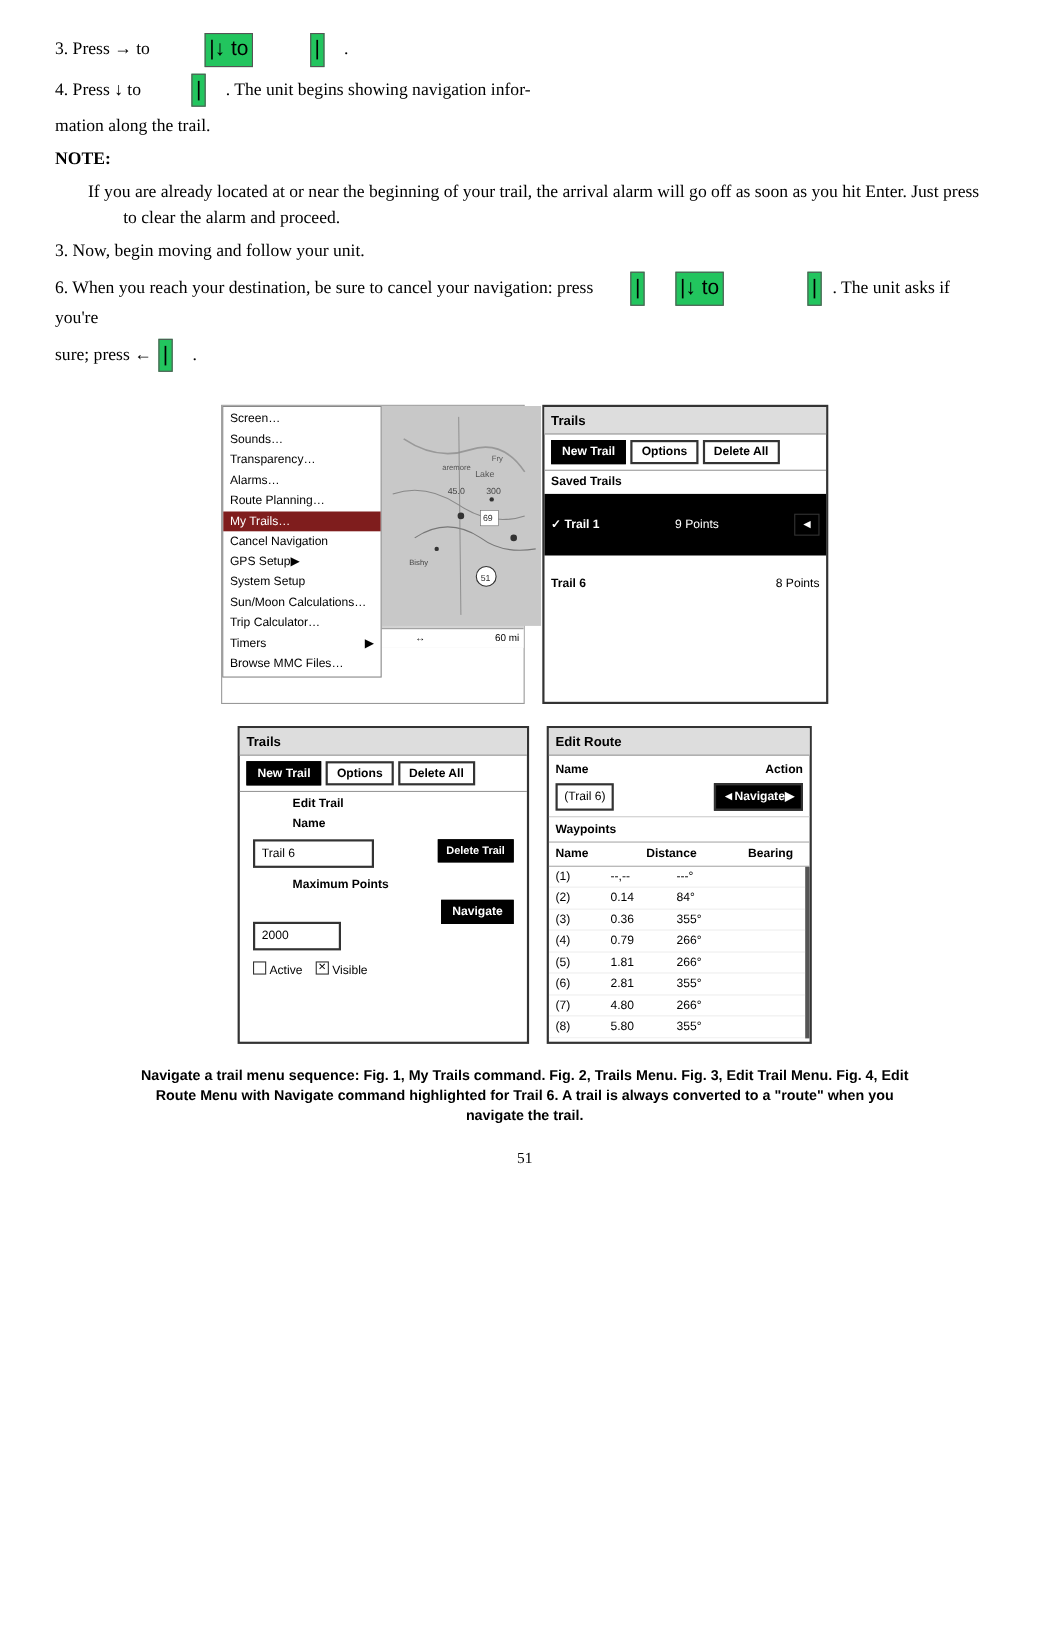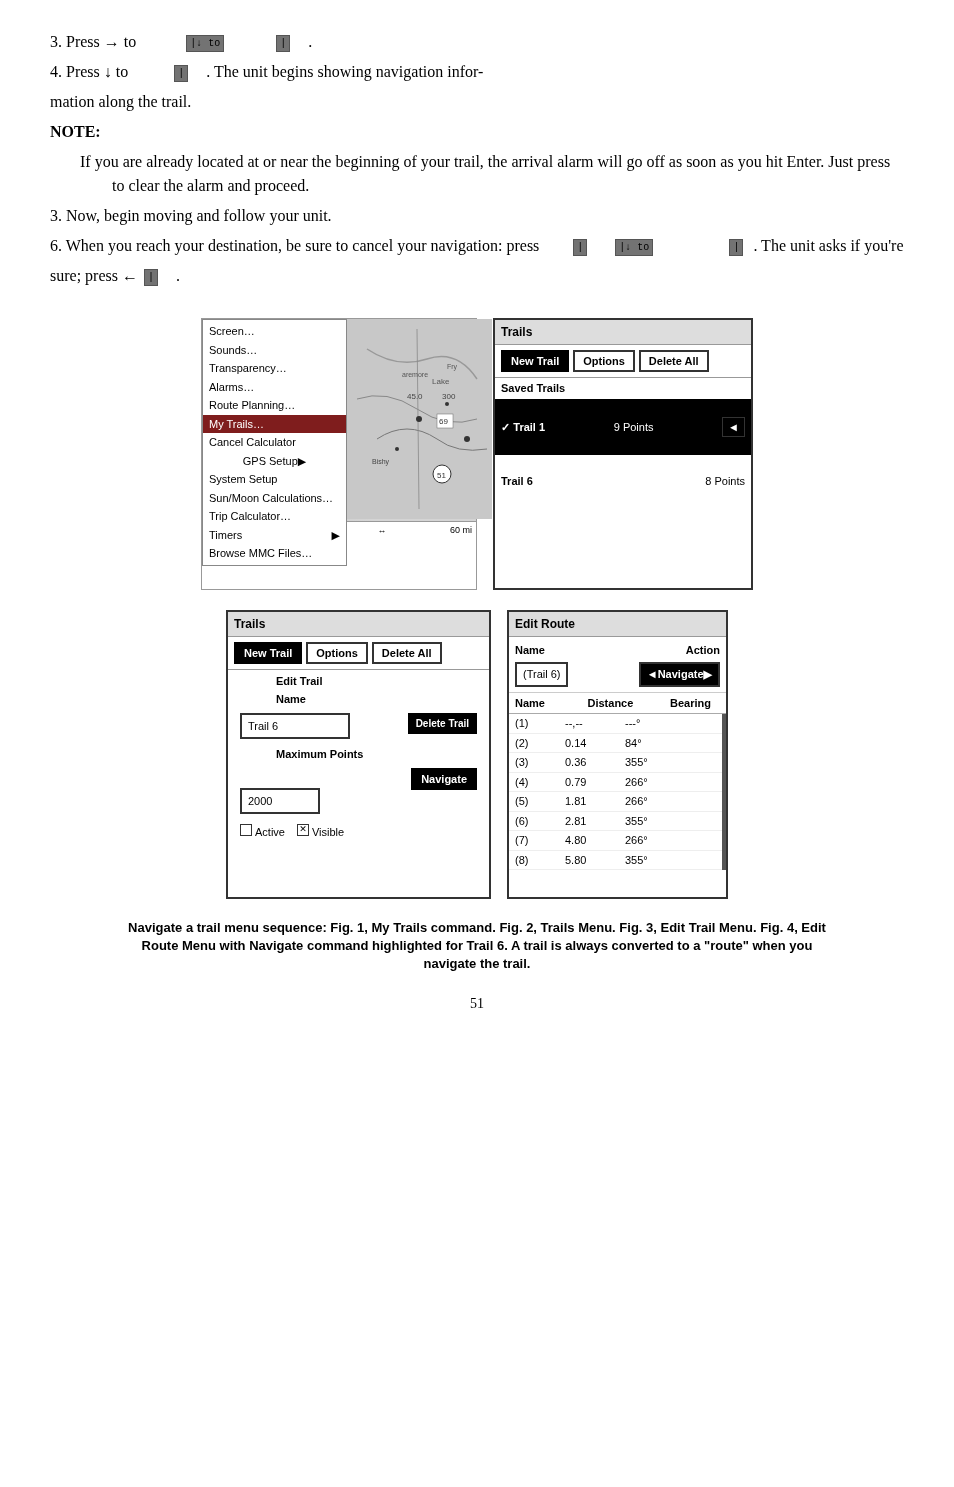--- a/index.html
+++ b/index.html
@@ -202,21 +202,21 @@
       height: 12px;
       border: 1px solid #333;
       display: inline-flex;
       align-items: center;
       justify-content: center;
       font-size: 9px;
     }
 
     
     .fig4 {
-      width: 221px;
+      width: 241px;
       border: 2px solid #333;
       font-family: Arial, sans-serif;
       font-size: 12px;
       background: #fff;
     }
     .fig4-header {
       background: #ddd;
       padding: 3px 6px;
       font-weight: bold;
       border-bottom: 1px solid #999;
@@ -279,24 +279,24 @@
     .page-number {
       text-align: center;
       font-size: 14px;
       margin-top: 10px;
     }
 
     .inline-key {
       display: inline-block;
       border: 1px solid #555;
       padding: 0 3px;
-      font-family: Liberation Mono, monospace;
-      font-size: 10px;
+      font-family: Liberation Sans, sans-serif;
+      font-size: 19px;
       margin: 0 2px;
-      background: #737373;
+      background: #22c55e;
       vertical-align: middle;
     }
   </style>
 </head>
 <body>
 
 <div class="text-block">
   <span>3. Press → to</span>
   &nbsp;&nbsp;&nbsp;&nbsp;&nbsp;&nbsp;&nbsp;&nbsp;&nbsp;&nbsp;
   <span class="inline-key">|↓ to</span>
@@ -344,22 +344,22 @@
   <div class="fig1">
     <div style="display:flex; height:220px;">
 
       <div class="map-overlay-menu fig1-menu">
         <div class="fig1-menu-item">Screen…</div>
         <div class="fig1-menu-item">Sounds…</div>
         <div class="fig1-menu-item">Transparency…</div>
         <div class="fig1-menu-item">Alarms…</div>
         <div class="fig1-menu-item">Route Planning…</div>
         <div class="fig1-menu-item highlighted">My Trails…</div>
-        <div class="fig1-menu-item">Cancel Calculator</div>
-        <div class="fig1-menu-item" style="display:flex;justify-content:center;">GPS Setup <span>▶</span></div>
+        <div class="fig1-menu-item">Cancel Navigation</div>
+        <div class="fig1-menu-item" style="display:flex;justify-content:flex-start;">GPS Setup <span>▶</span></div>
         <div class="fig1-menu-item">System Setup</div>
         <div class="fig1-menu-item">Sun/Moon Calculations…</div>
         <div class="fig1-menu-item">Trip Calculator…</div>
         <div class="fig1-menu-item" style="display:flex;justify-content:space-between;">Timers <span>▶</span></div>
         <div class="fig1-menu-item">Browse MMC Files…</div>
       </div>
 
       <div class="map-placeholder" style="position:relative; flex:1;">
 
         <svg width="100%" height="100%" viewBox="0 0 145 200" xmlns="http://www.w3.org/2000/svg" style="position:absolute;top:0;left:145px;width:145px;height:200px;">
@@ -466,20 +466,21 @@
       </div>
       <div class="fig4-row">
         <div class="fig4-select-box-light">(Trail 6)</div>
         <div class="fig4-select-box">
           <span>◄</span>
           <span>Navigate</span>
           <span>▶</span>
         </div>
       </div>
     </div>
+    <div style="padding: 3px 6px; font-weight: bold; font-size:11px; border-bottom: 1px solid #aaa;">Waypoints</div>
     <div class="fig4-col-header">
       <span style="width:50px;">Name</span>
       <span style="width:60px;">Distance</span>
       <span style="width:50px;">Bearing</span>
     </div>
     <div style="max-height: 160px; overflow: hidden; border-right: 4px solid #555; position:relative;">
       <div class="fig4-wp-row">
         <span class="fig4-wp-name">(1)</span>
         <span class="fig4-wp-dist">--,--</span>
         <span class="fig4-wp-bearing">---°</span>

